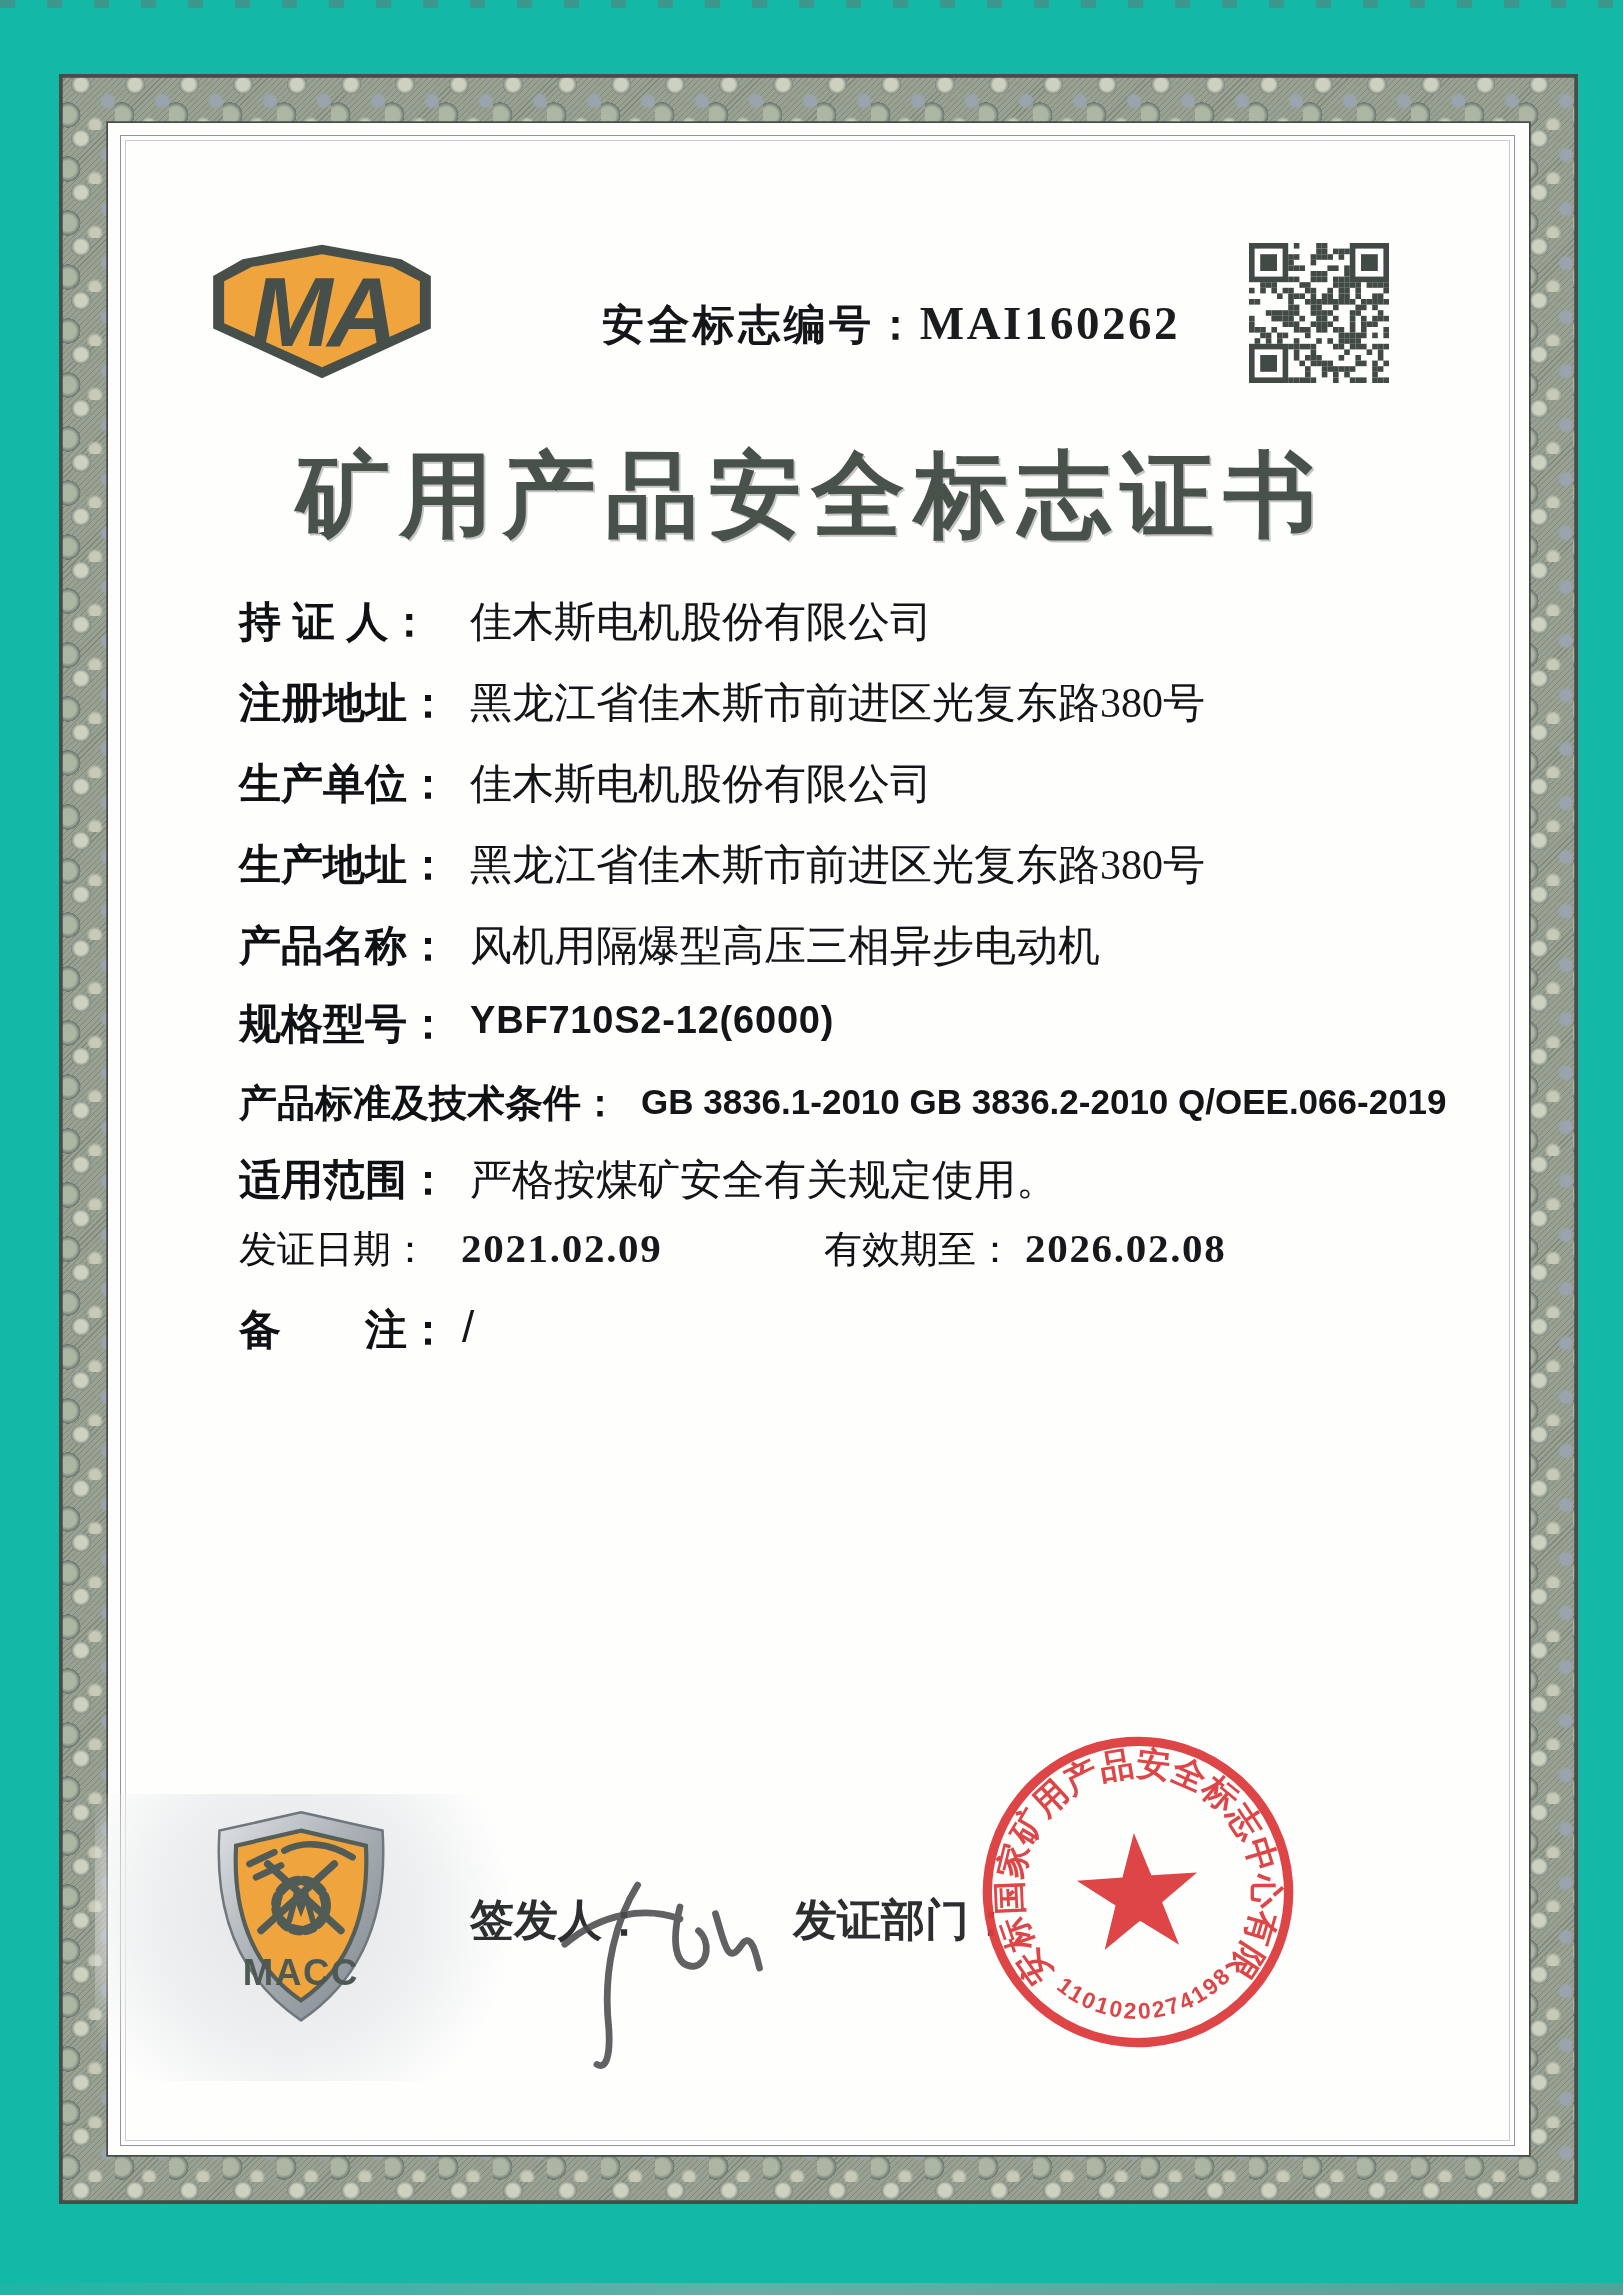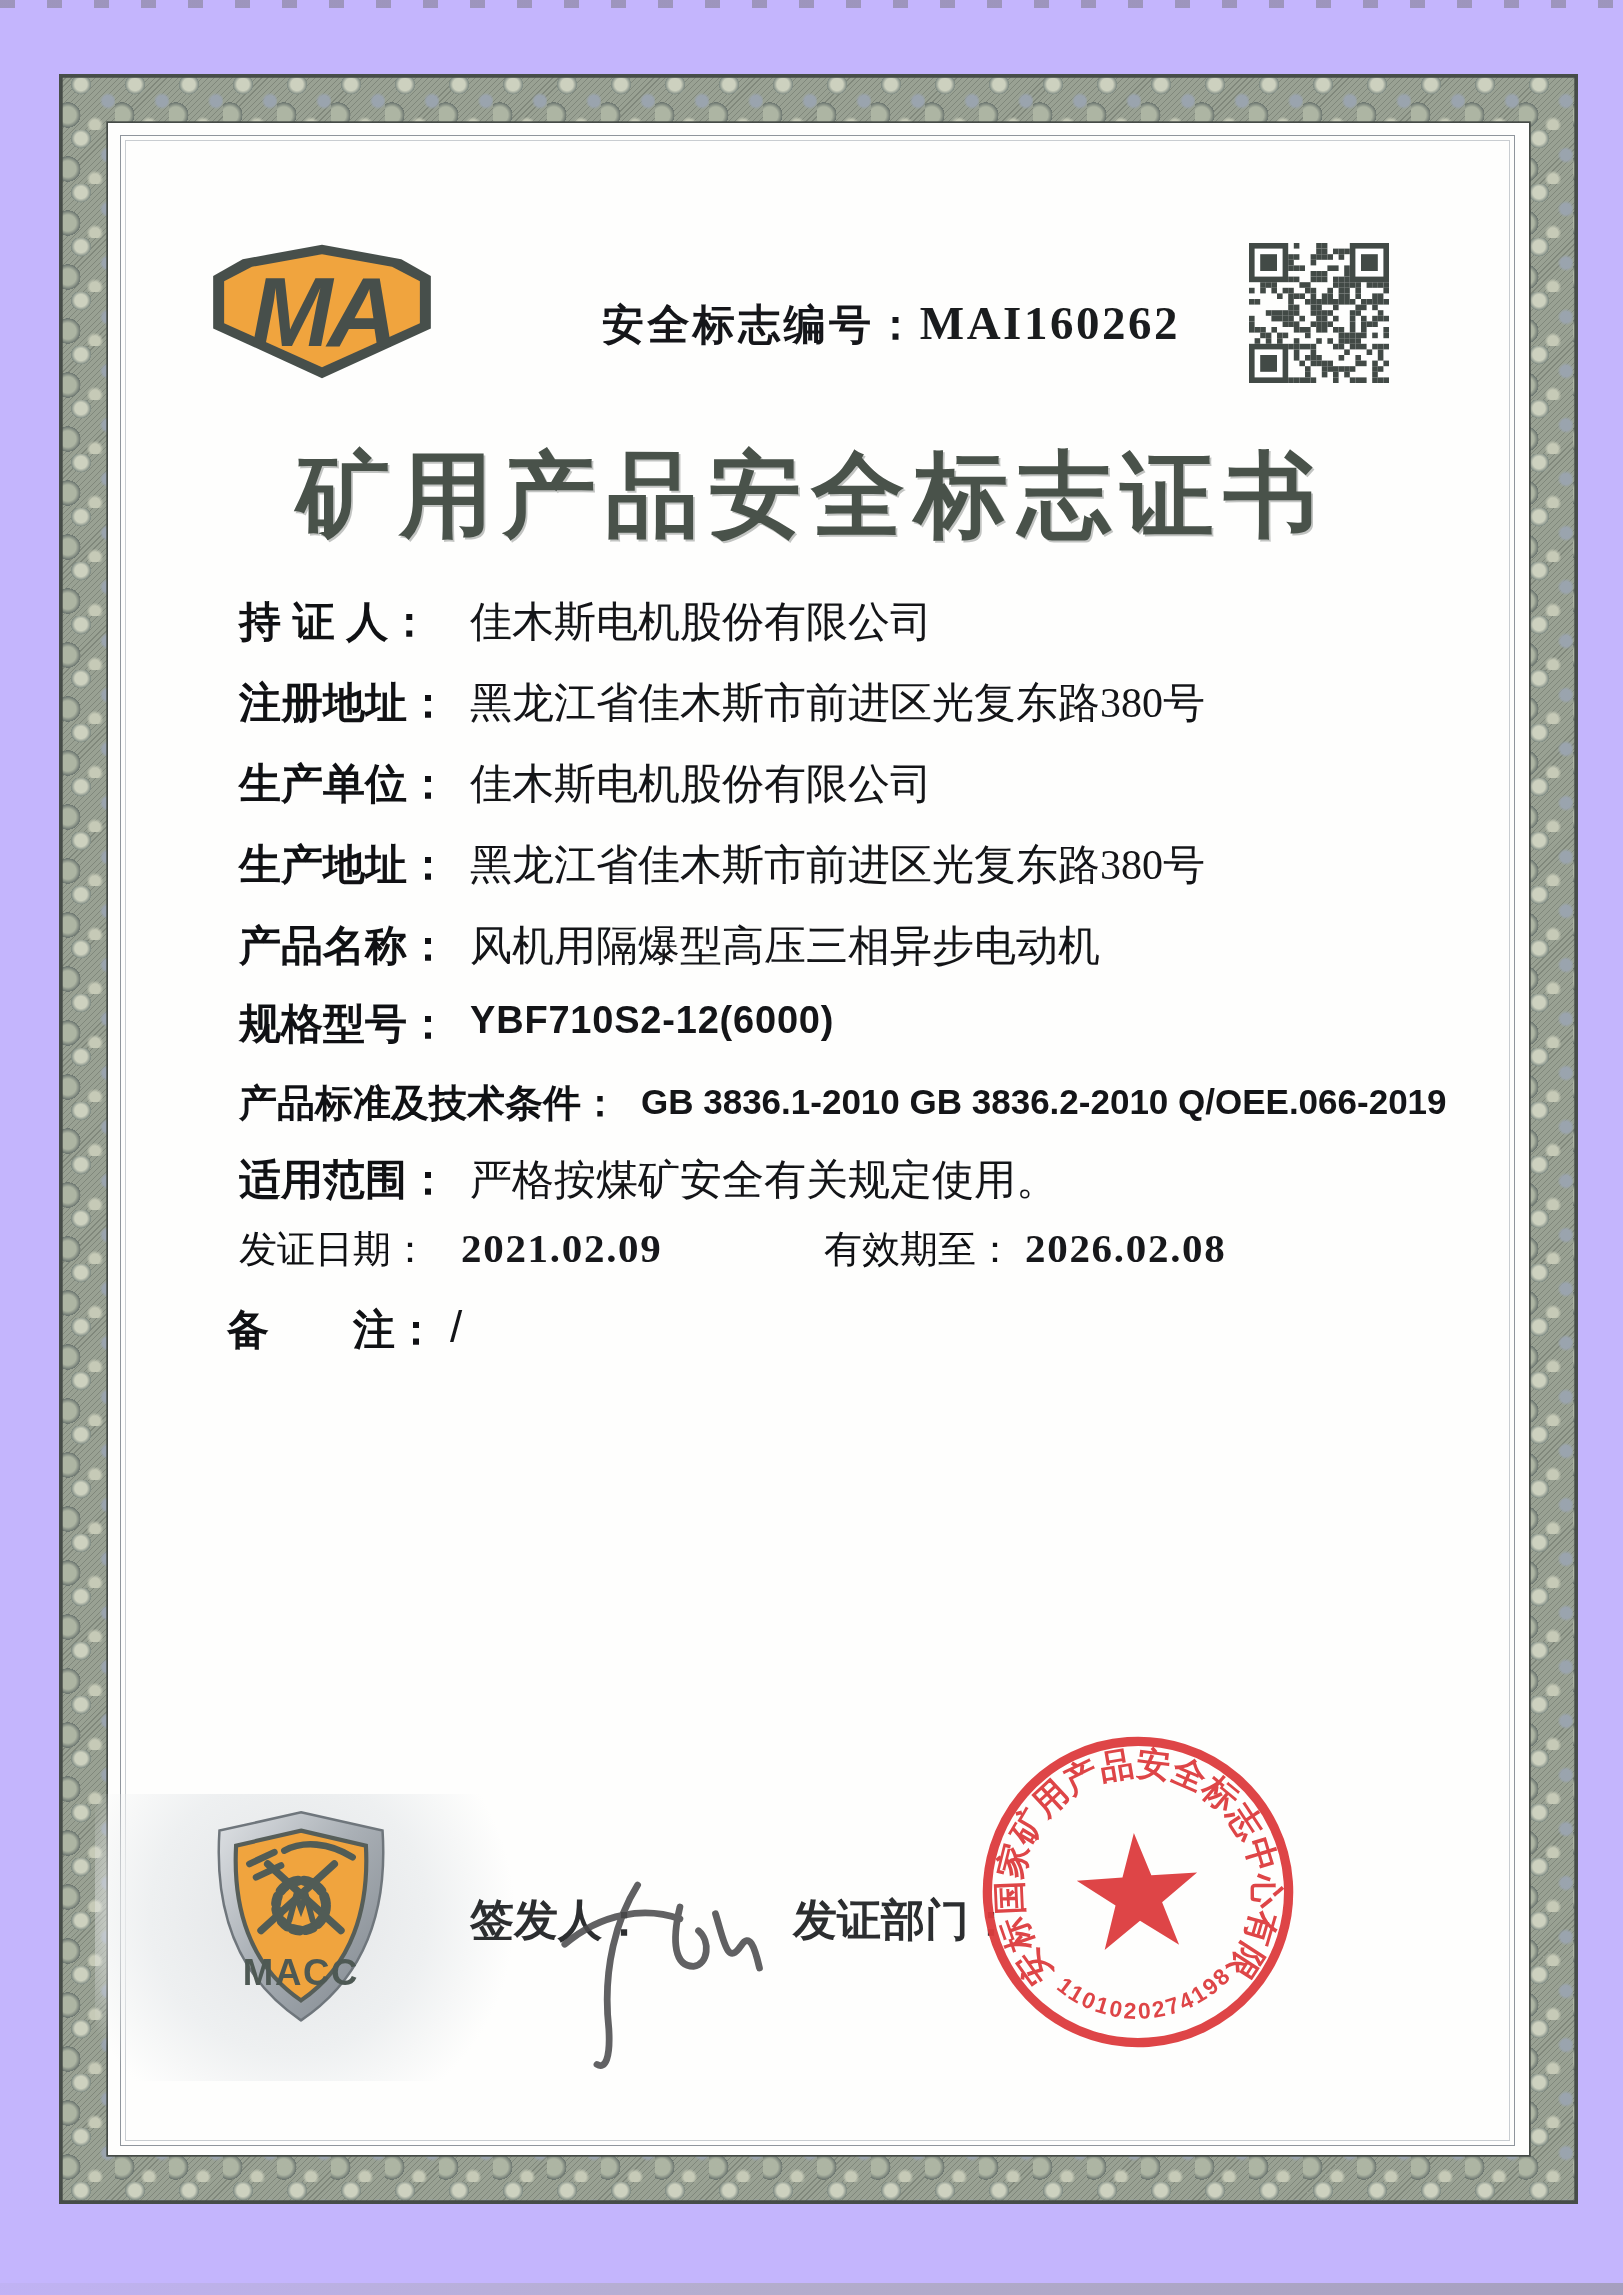--- a/index.html
+++ b/index.html
@@ -1,16 +1,16 @@
 <!DOCTYPE html>
 <html style="font-size:13.5px"><head>
 <meta charset="utf-8">
 <style>
   html,body{margin:0;padding:0;background:#ffffff;}
-  .page{position:relative;width:1623px;height:2295px;background:#c4b5fd;overflow:hidden;
+  .page{position:relative;width:1623px;height:2295px;background:#14b8a6;overflow:hidden;
         font-family:"Liberation Serif",serif;color:#17181a;}
 
   
   .scan-top{position:absolute;top:0;left:0;right:0;height:7.6px;
     background:repeating-linear-gradient(90deg,#6e6e6e 0 15px,transparent 15px 47px);opacity:.45;}
   .scan-bottom{position:absolute;bottom:0;left:0;right:0;height:12px;
     background:linear-gradient(90deg,rgba(150,150,150,.15),#a7a7a7 45%,#8d8d8d);opacity:.55;}
 
   
   .band{position:absolute;left:59px;top:74px;width:1515px;height:2126px;
@@ -52,21 +52,21 @@
   .field-row.long .flabel{width:auto;font-size:38px;padding-top:4.2px;}
   .field-row.long .fvalue{font-size:35px;margin-left:22px;padding-top:7.6px;letter-spacing:0;}
   .field-row:nth-child(n+5){height:78px;}
 
   .date-row{position:absolute;left:239px;top:1224px;width:1234px;height:59px;}
   .date-row span{position:absolute;white-space:nowrap;}
   .dlabel{font-family:"Liberation Sans",sans-serif;font-weight:normal;font-size:38px;color:#101114;}
   .dval{font-size:41px;font-weight:bold;letter-spacing:1.7px;color:#17181b;}
   .dr-l1{left:0;} .dr-v1{left:222px;} .dr-l2{left:585px;} .dr-v2{left:786px;}
 
-  .remark-row{position:absolute;left:227px;top:1302px;display:flex;}
+  .remark-row{position:absolute;left:239px;top:1302px;display:flex;}
   .remark-row .flabel{width:213px;}
   .remark-row .fvalue{font-family:"Liberation Sans",sans-serif;font-size:44px;margin-left:10px;}
 
   
   .statement{position:absolute;left:258px;top:1510px;width:1184px;
     font-size:36px;line-height:47px;text-align:justify;text-indent:73px;color:#121316;}
 
   
   .macc-backdrop{position:absolute;left:95px;top:1794px;width:431px;height:287px;
     background:radial-gradient(circle at 45% 42%, #e2e4e6 0%, #eef0f1 48%, rgba(255,255,255,0) 78%);}

